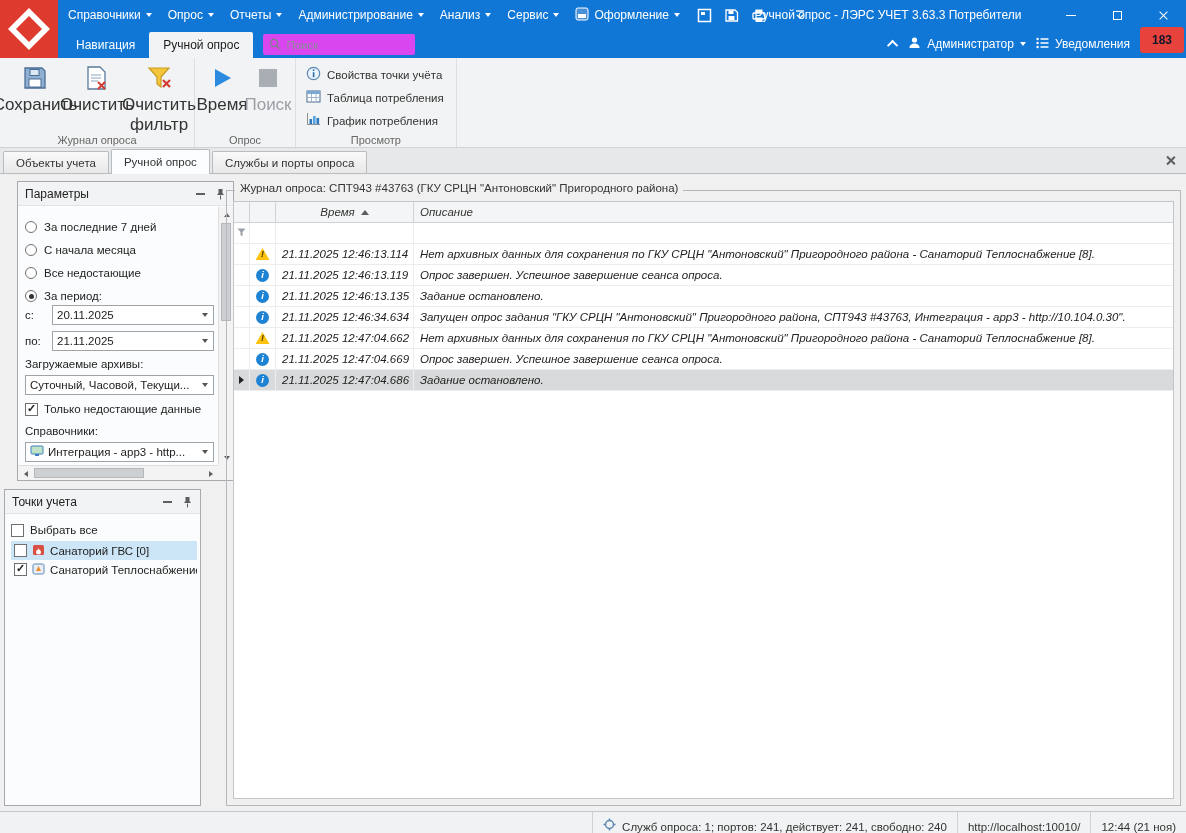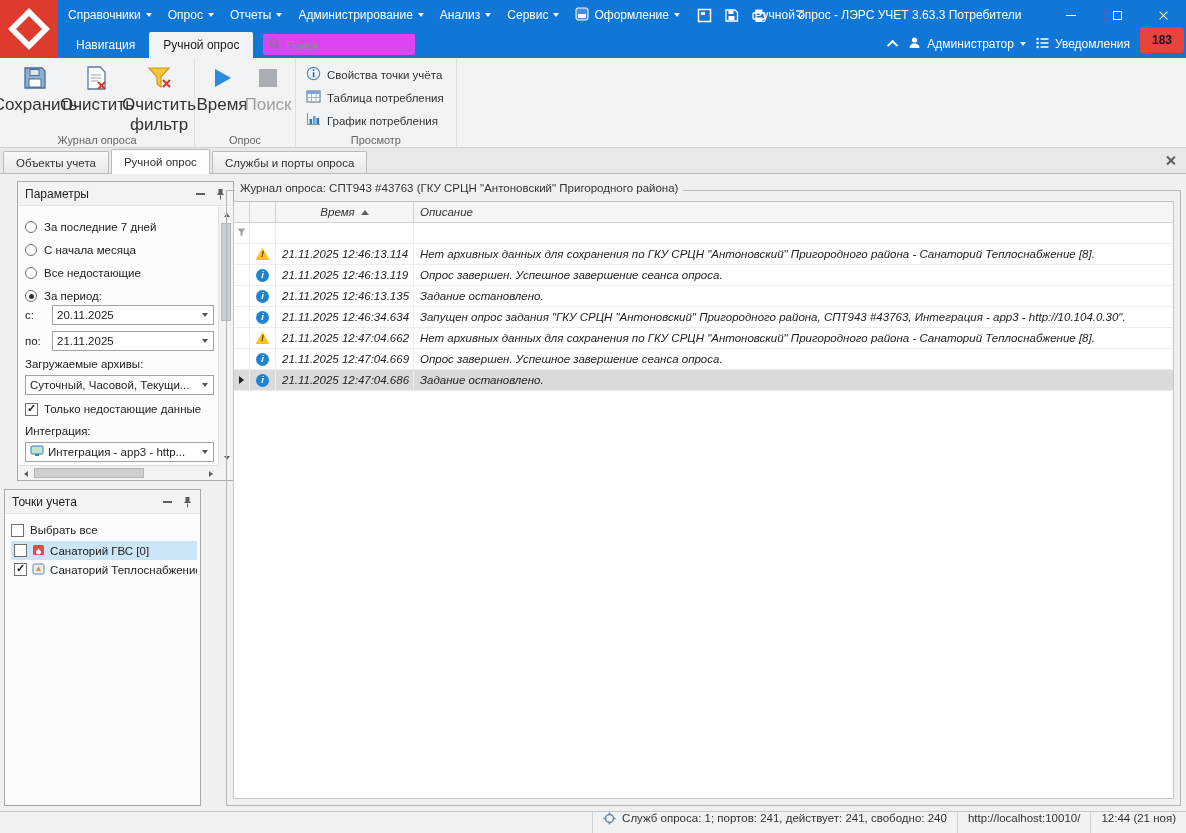--- a/index.html
+++ b/index.html
@@ -107,21 +107,21 @@
   .grow[data-selected="true"] { background:#d9dadb; }
   .sel-arrow { width:0; height:0; border-top:4px solid transparent; border-bottom:4px solid transparent; border-left:5px solid #222; }
   .ricon { display:inline-flex; }
   .ricon[data-icon="info"] { width:13px; height:13px; border-radius:50%; background:#1f83d4; align-items:center; justify-content:center; }
   .ricon[data-icon="info"]::after { content:"i"; color:#fff; font-size:9.5px; font-weight:bold; font-style:italic; line-height:1; }
   .ricon[data-icon="warning"] { width:14px; height:12px; clip-path:polygon(50% 0,100% 100%,0 100%); background:#fdc30e; align-items:flex-end; justify-content:center; }
   .ricon[data-icon="warning"]::after { content:"!"; color:#4a3a00; font-size:9px; font-weight:bold; line-height:1.1; }
 
   
   .statusbar { position:absolute; left:0; right:0; bottom:0; height:22px; background:#f1f2f3; border-top:1px solid #c6c8ca; display:flex; align-items:center; justify-content:flex-end; font-size:11.5px; color:#333; }
-  .sb-item { display:flex; align-items:flex-start; gap:6px; padding:0 10px; height:100%; white-space:nowrap; }
+  .sb-item { display:flex; align-items:flex-end; gap:6px; padding:0 10px; height:100%; white-space:nowrap; }
   .sb-div { width:1px; height:100%; background:#cfd1d3; }
 </style>
 </head>
 <body>
 
 <div class="titlebar">
   <div class="logo">
     <svg width="58" height="58">
         <rect x="0" y="0" width="58" height="58" fill="#de3a2e"></rect>
         <polygon points="29,8 50,29 29,50 8,29" fill="#ffffff"></polygon>
@@ -408,21 +408,21 @@
         <span>Суточный, Часовой, Текущи...</span>
         <span class="drop">
             <span class="tri"></span>
           </span>
       </div>
     </div>
     <div class="check-row">
       <span class="checkbox" data-checked="true"></span>
       <span>Только недостающие данные</span>
     </div>
-    <div class="sec-label">Интеграция:</div>
+    <div class="sec-label">Справочники:</div>
     <div class="combo-row">
       <div class="field">
         <span><svg width="14" height="12">
               <rect x="1" y="1" width="12" height="8" rx="1" fill="#bfe3c6" stroke="#3f7ec2"></rect>
               <rect x="5" y="9" width="4" height="2" fill="#3f7ec2"></rect>
             </svg></span>
         <span>Интеграция - app3 - http...</span>
         <span class="drop">
             <span class="tri"></span>
           </span>

